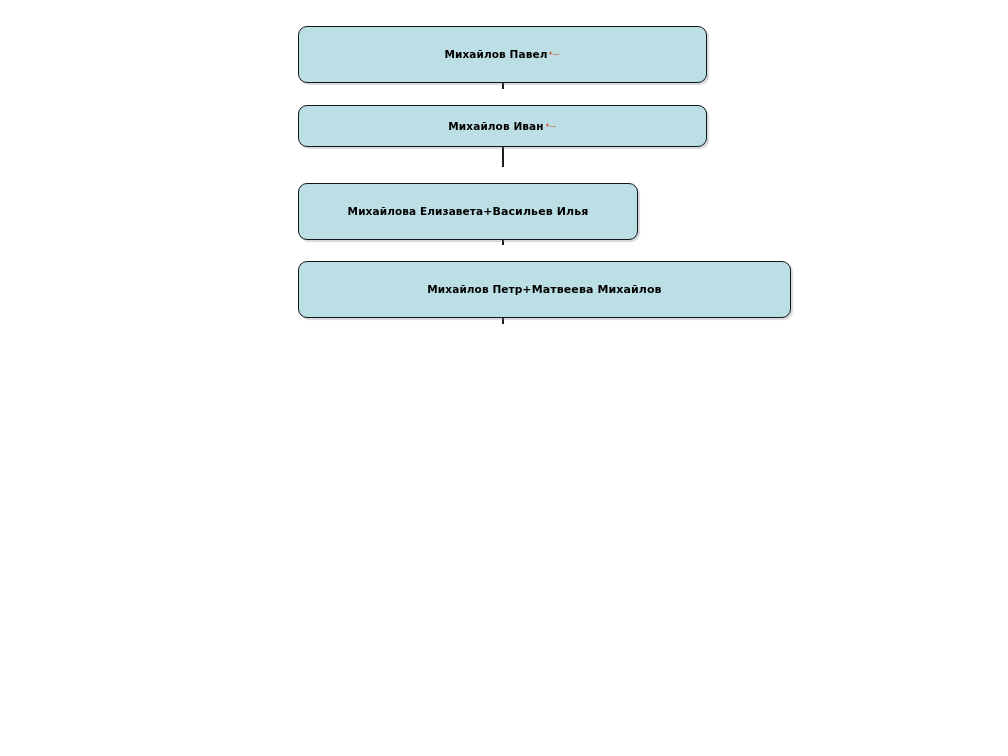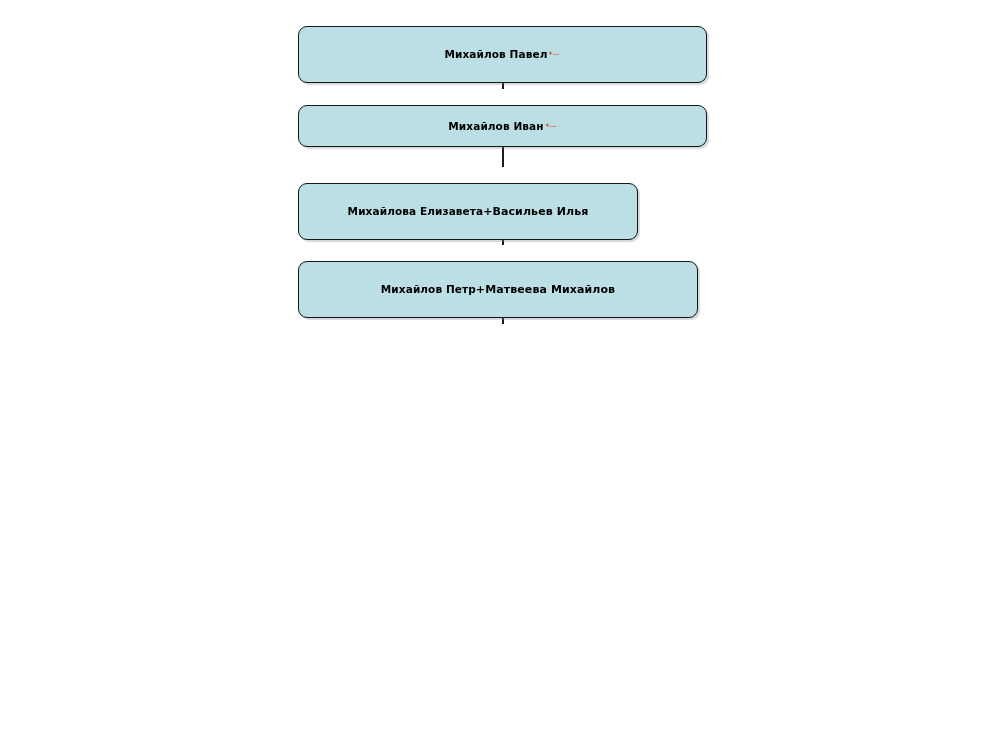--- a/index.html
+++ b/index.html
@@ -97,19 +97,19 @@
   <div class="person-box" style="left: 298px; top: 89px; width: 409px; height: 42px;">
     <div class="person-name">Михайлов Иван</div>
     <div class="person-spouse truncated">+...</div>
   </div>
 
   <div class="person-box" style="left: 298px; top: 167px; width: 340px; height: 57px;">
     <div class="person-name">Михайлова Елизавета</div>
     <div class="person-spouse">+Васильев Илья</div>
   </div>
 
-  <div class="person-box" style="left: 298px; top: 245px; width: 400px; height: 57px;">
+  <div class="person-box" style="left: 298px; top: 245px; width: 493px; height: 57px;">
     <div class="person-name">Михайлов Петр</div>
     <div class="person-spouse">+Матвеева Михайлов</div>
   </div>
 
 
 </div>
 
 </body></html>

